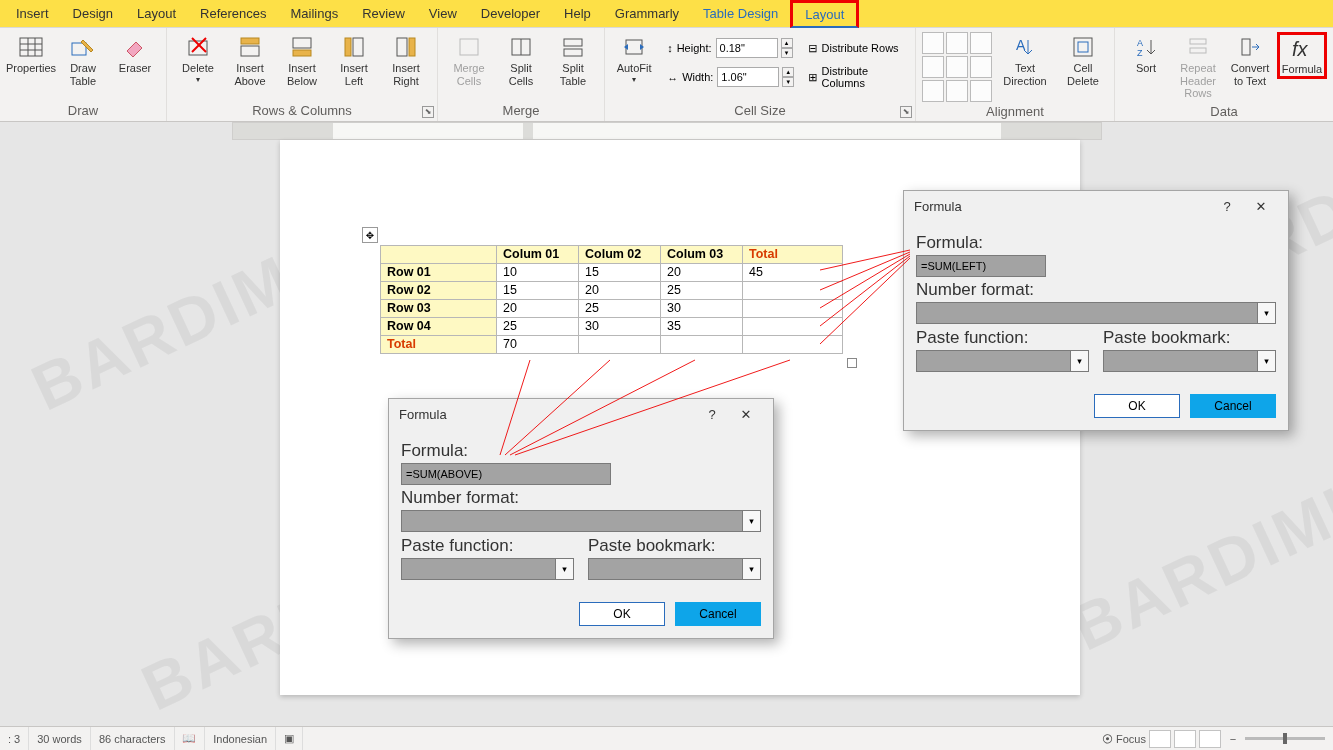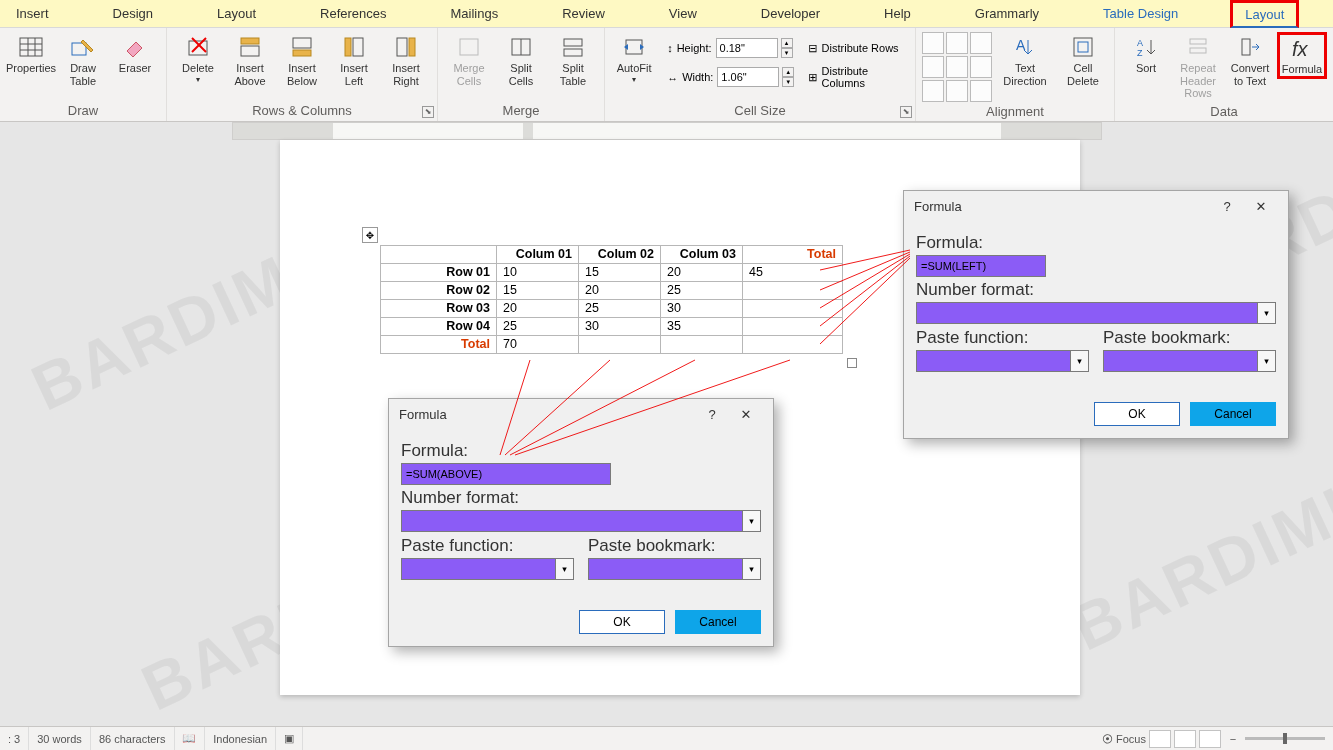--- a/index.html
+++ b/index.html
@@ -1,19 +1,19 @@
 <!DOCTYPE html>
 <html><head>
 <meta charset="utf-8">
 <style>
 * { margin:0; padding:0; box-sizing:border-box; font-family:"Segoe UI",Arial,sans-serif; }
 body { width:1333px; height:750px; background:#e6e6e6; overflow:hidden; position:relative; }
 
 
-.tabs { height:28px; background:#fef9c3; display:flex; align-items:center; padding:0 4px; border-bottom:1px solid #d9d9d8;gap:40px; }
+.tabs { height:28px; background:#fde047; display:flex; align-items:center; padding:0 4px; border-bottom:1px solid #d9d9d8; }
 .tab  { padding:4px 12px; font-size:13px; color:#333; cursor:pointer; }
 .tab.contextual { color:#2a6cbc; }
 .tab.active { color:#2a6cbc; border-bottom:2px solid #2a6cbc; }
 .highlight-box { border:3px solid #e00; }
 
 
 .ribbon { background:#f3f2f1; height:94px; display:flex; border-bottom:1px solid #c8c6c4; }
 .group  { display:flex; flex-direction:column; border-right:1px solid #e1dfdd; padding:2px 6px 0; position:relative; }
 .group-ctrls { display:flex; flex:1; align-items:flex-start; gap:2px; padding-top:2px;}
 .group-label { font-size:13px; color:#605e5c; text-align:center; padding:2px 0 3px; }
@@ -38,38 +38,38 @@
 .ruler-wrap{height:18px;background:transparent;display:flex;justify-content:center;}
 .ruler{width:870px;height:18px;background:#f7f7f5;border:1px solid #cfcecc;position:relative;font-size:9px;color:#666;}
 .ruler .shade{position:absolute;top:0;bottom:0;background:#dcdcd9;}
 .page-area{position:absolute;top:140px;left:280px;width:800px;height:555px;background:#fff;box-shadow:0 2px 5px rgba(0,0,0,.2);}
 
 
 .tbl-wrap{position:absolute;top:245px;left:380px;}
 .tbl-handle{width:16px;height:16px;border:1px solid #999;background:#fff;position:absolute;top:-18px;left:-18px;display:flex;align-items:center;justify-content:center;font-size:10px;cursor:move;}
 table.doc{border-collapse:collapse;}
 table.doc td{border:1px solid #b7b7b7;padding:1px 6px;font-size:12.5px;vertical-align:top;height:18px;}
-table.doc td.head{font-weight:600;background:#ffffff;text-align:right;}
+table.doc td.head{font-weight:600;background:#fef9c3;}
 table.doc td.total{font-weight:700;color:#d83b01;}
 .sel-handle{width:10px;height:10px;border:1px solid #888;background:#fff;position:absolute;}
 
 
 .dlg{position:absolute;background:#f0f0f0;border:1px solid #a5a5a5;box-shadow:5px 5px 12px rgba(0,0,0,.3);}
 .dlg-title{height:30px;display:flex;align-items:center;padding:0 10px;font-size:13px;color:#333;}
 .dlg-title .sp{flex:1;}
 .dlg-title .tb{width:34px;text-align:center;cursor:pointer;font-size:13px;}
 .dlg-body{padding:8px 12px 12px;}
 .dlg-body label{font-size:17px;color:#333;display:block;margin:4px 0 2px;}
-.fld{width:100%;height:22px;border:1px solid #7a7a7a;background:#8b5cf6;font-size:11px;padding:0 4px;display:flex;align-items:center;}
+.fld{width:100%;height:22px;border:1px solid #7a7a7a;background:#a3a3a3;font-size:11px;padding:0 4px;display:flex;align-items:center;}
 .combo{display:flex;}
 .combo .fld{flex:1;}
 .combo .arr{width:18px;border:1px solid #7a7a7a;border-left:none;background:#f7f7f7;display:flex;align-items:center;justify-content:center;font-size:9px;cursor:pointer;}
 .dlg-row{display:flex;gap:14px;}
 .dlg-col{flex:1;}
-.dlg-btns{display:flex;justify-content:flex-end;gap:10px;margin-top:30px;}
+.dlg-btns{display:flex;justify-content:flex-end;gap:10px;margin-top:22px;}
 .dlg-btn{width:86px;height:24px;border:5px solid #0ea5e9;background:#0ea5e9;font-size:12px;cursor:pointer;}
 .dlg-btn.primary{border:1px solid #2a6cbc;background:#fff;}
 
 
 .anno-svg{position:absolute;top:0;left:0;width:1333px;height:750px;pointer-events:none;}
 
 
 .status{position:absolute;bottom:0;left:0;right:0;height:24px;background:#f3f2f1;border-top:1px solid #c8c6c4;display:flex;align-items:center;font-size:11px;color:#555;}
 .status .s-item{padding:0 8px;border-right:1px solid #ddd;height:100%;display:flex;align-items:center;gap:5px;}
 .status .zoom{margin-left:auto;display:flex;align-items:center;gap:3px;padding-right:8px;}

